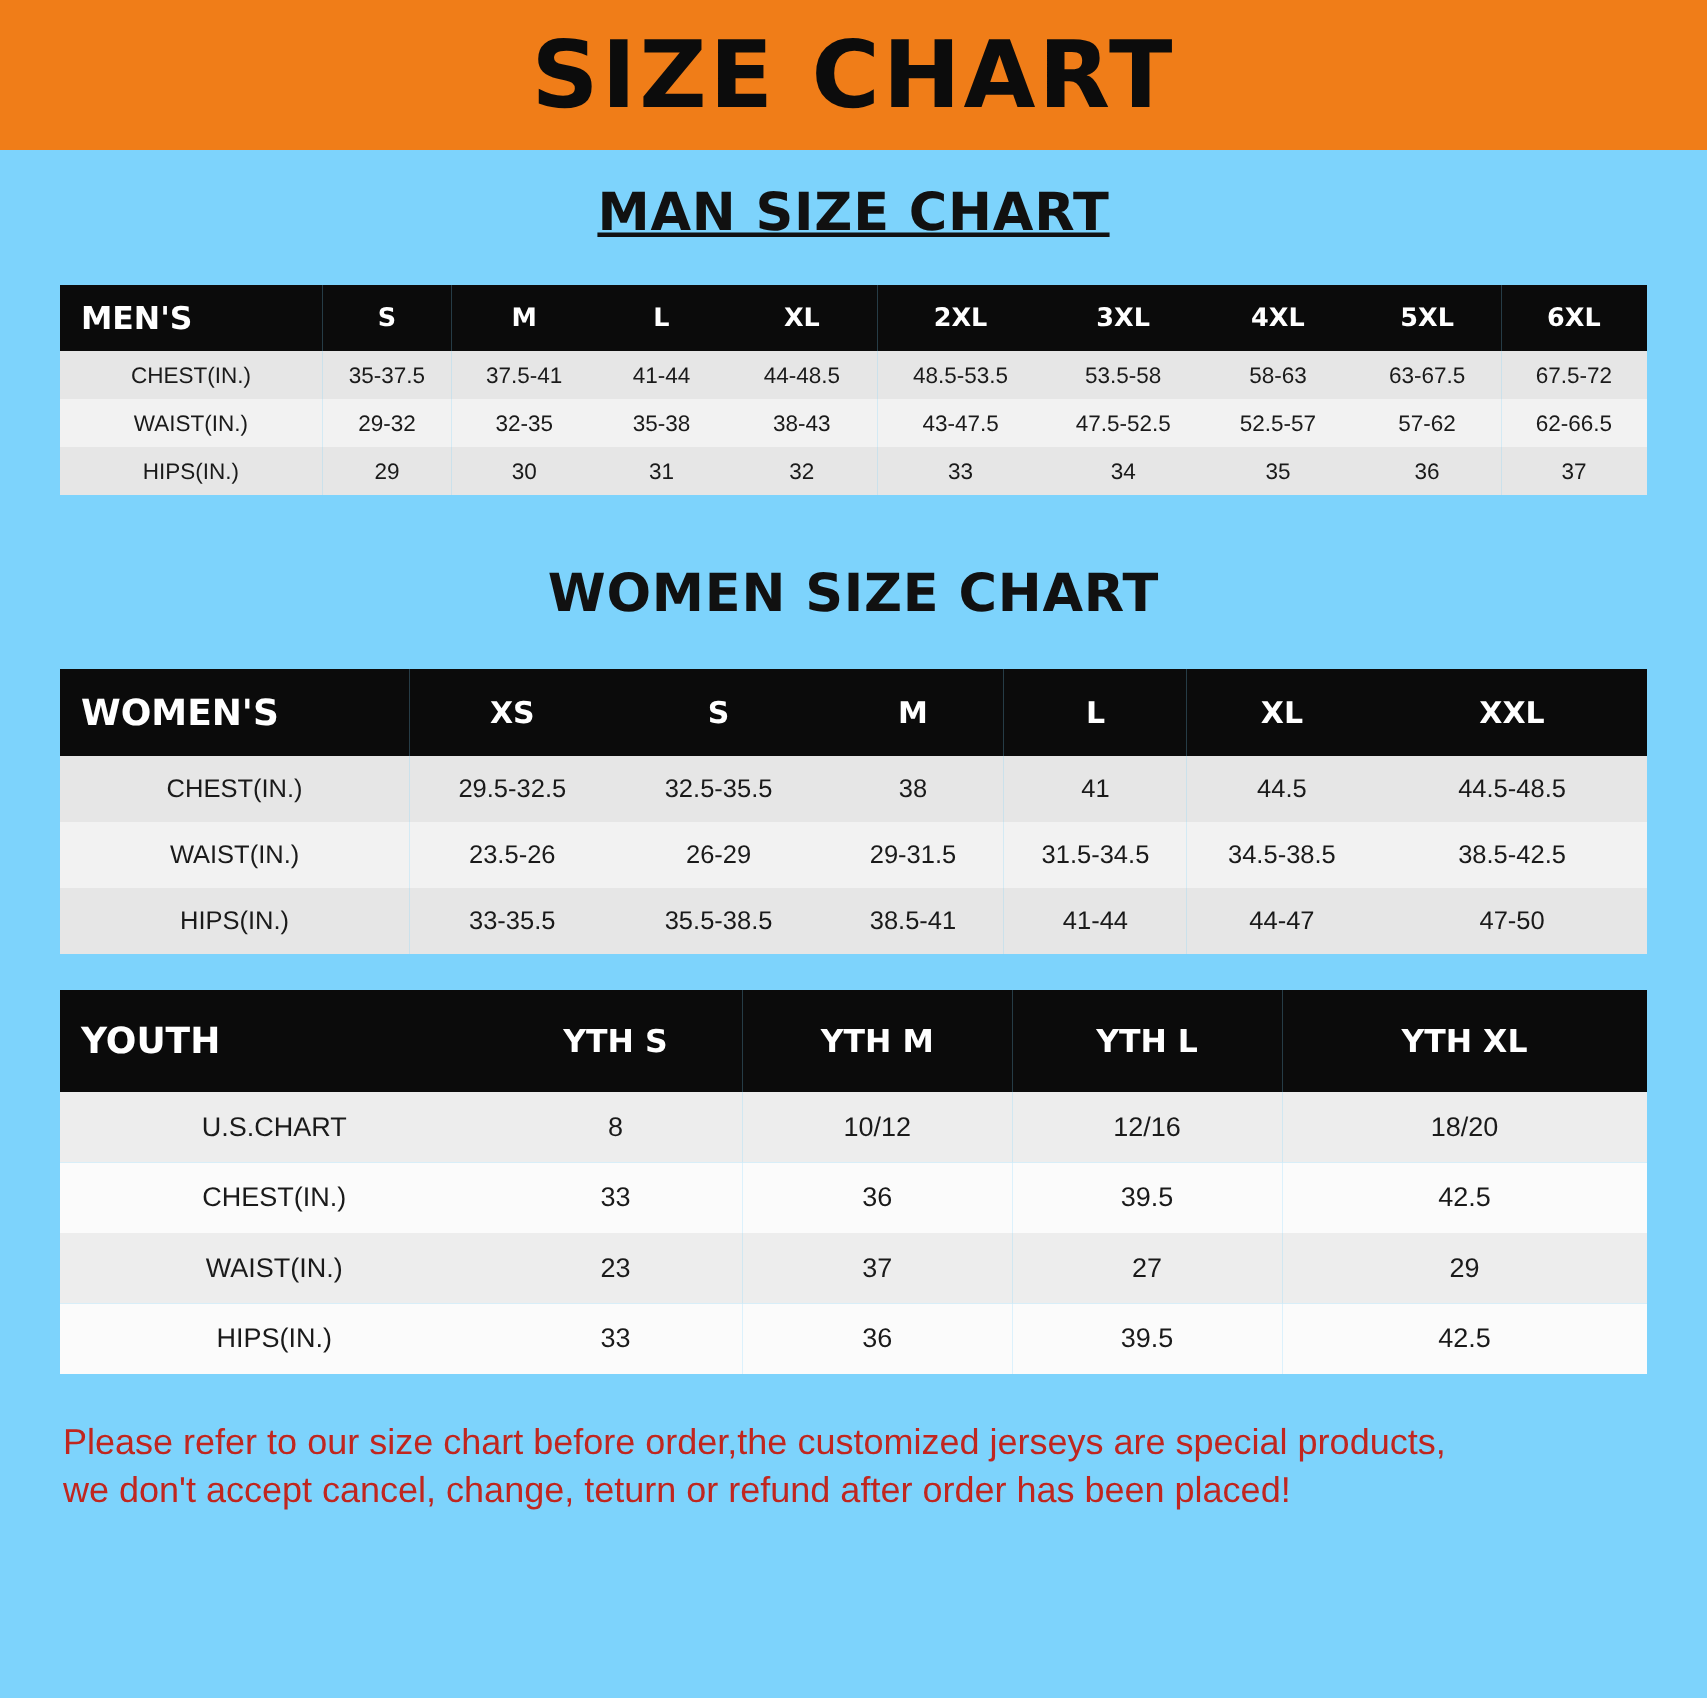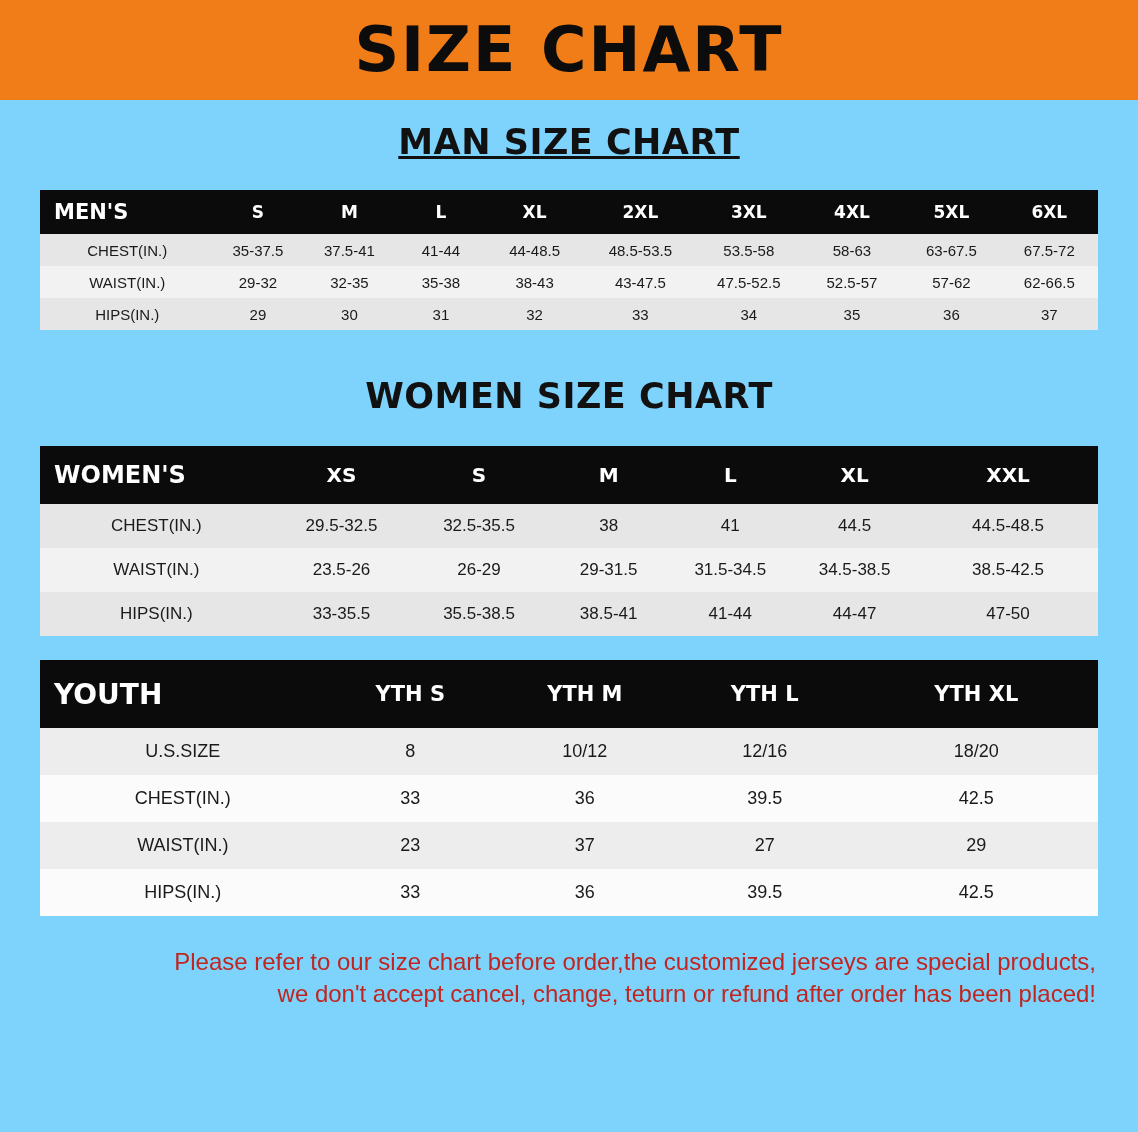--- a/index.html
+++ b/index.html
@@ -91,33 +91,33 @@
 
   
   .women thead th { font-size: 20px; height: 42px; }
   .women thead th.first { font-size: 24px; }
   .women tbody td { font-size: 17px; height: 42px; }
   .women tbody tr.odd td  { background: #e6e6e6; }
   .women tbody tr.even td { background: #f2f2f2; }
 
   
   .youth thead th { font-size: 21px; height: 52px; }
-  .youth thead th.first { font-size: 28px; }
+  .youth thead th.first { font-size: 24px; }
   .youth tbody td { font-size: 18px; height: 45px; }
   .youth tbody tr.odd td  { background: #ededed; }
   .youth tbody tr.even td { background: #fbfbfb; }
 
   
   .note {
     margin: 18px 42px 0 42px;
     color: #c0261f;
     font-family: "Liberation Sans", sans-serif;
     font-size: 24px;
     line-height: 1.35;
-    text-align: right;
+    text-align: left;
   }
   .note .line { display: block; }
 </style>
 </head>
 <body>
 
 <div class="page">
 
   <div class="banner">
     <div class="banner-title">SIZE CHART</div>
@@ -261,21 +261,21 @@
         <tr>
           <th class="first">YOUTH</th>
           <th>YTH S</th>
           <th>YTH M</th>
           <th>YTH L</th>
           <th>YTH XL</th>
         </tr>
       </thead>
       <tbody>
         <tr class="odd">
-          <td class="first">U.S.SIZE</td>
+          <td class="first">U.S.CHART</td>
           <td>8</td>
           <td>10/12</td>
           <td>12/16</td>
           <td>18/20</td>
         </tr>
         <tr class="even">
           <td class="first">CHEST(IN.)</td>
           <td>33</td>
           <td>36</td>
           <td>39.5</td>

